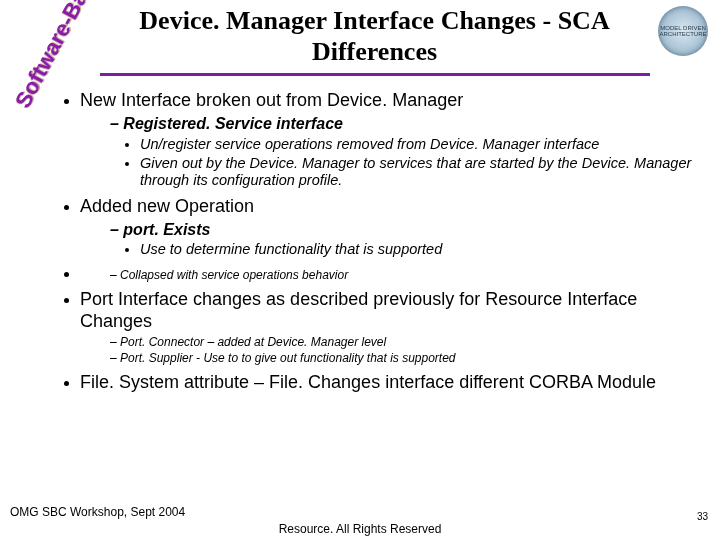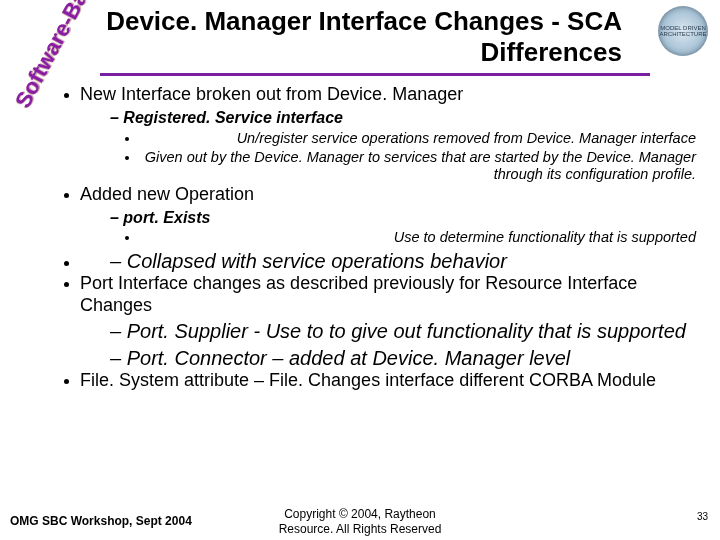--- a/index.html
+++ b/index.html
@@ -5,22 +5,23 @@
   * { margin: 0; padding: 0; box-sizing: border-box; }
   body {
     width: 720px; height: 540px;
     font-family: Arial, Helvetica, sans-serif;
     background: #fff;
     position: relative;
     overflow: hidden;
   }
   .title-wrap {
     position: relative;
-    padding: 6px 98px 2px 100px;
-    text-align: right;
+    padding: 6px 71px 2px 100px;
+    text-align: center;
+    font-family: Liberation Serif, serif;
   }
   .title {
     font-size: 26px;
     font-weight: 700;
     color: #000;
     line-height: 1.18;
   }
   .title-underline {
     height: 3px;
     background: #7a1fa2;
@@ -51,35 +52,35 @@
     font-size: 6px; color:#2a3d4d; text-align:center;
   }
   .content {
     padding: 8px 24px 0 58px;
     font-size: 15.5px;
     line-height: 1.22;
   }
   ul { list-style-type: disc; padding-left: 22px; }
   ul ul { padding-left: 30px; margin-top: 2px; font-style: italic; }
   ul ul ul { padding-left: 30px; }
-  .lvl1 > li { }
+  .lvl1 > li { margin-top: 6px; }
   .lvl1 > li > span { font-size: 18px; }
   .lvl2 { list-style-type: none; }
   .lvl2 > li::before { content: "–  "; }
   .lvl2 > li { font-weight: 700; font-size: 16px; margin-top: 2px;}
-  .lvl2 > li.normal { font-weight: 400; font-size: 20px; }
-  .lvl3 { list-style-type: disc; text-align: right; }
+  .lvl2 > li.normal { font-weight: 400; font-size: 12px; }
+  .lvl3 { list-style-type: disc; }
   .lvl3 > li { font-weight: 400; font-size: 14.5px; margin-top: 1px;}
   .footer {
     position: absolute;
     bottom: 4px; left: 0; right: 0;
     font-size: 12px;
     color: #000;
   }
-  .footer-left { position: absolute; left: 10px; bottom: 8px; font-weight: bold; }
+  .footer-left { position: absolute; left: 10px; bottom: 17px; }
   .footer-center { text-align: center; padding: 0 160px; line-height:1.2;}
   .footer-right { position: absolute; right: 12px; bottom: 14px; font-size: 10px;}
 </style>
 </head>
 <body>
 
 <div class="badge-left">Software-Based</div>
 <div class="badge-right">MODEL DRIVEN ARCHITECTURE</div>
 
 <div class="title-wrap">
@@ -113,30 +114,30 @@
       </ul>
     </li>
     <li>
       <ul class="lvl2">
         <li class="normal"><span>Collapsed with service operations behavior</span></li>
       </ul>
     </li>
     <li>
       <span>Port Interface changes as described previously for Resource Interface Changes</span>
       <ul class="lvl2">
+        <li class="normal"><span>Port. Connector – added at Device. Manager level</span></li>
         <li class="normal"><span>Port. Supplier - Use to to give out functionality that is supported</span></li>
-        <li class="normal"><span>Port. Connector – added at Device. Manager level</span></li>
       </ul>
     </li>
     <li>
       <span>File. System attribute – File. Changes interface different CORBA Module</span>
     </li>
   </ul>
 </div>
 
 <div class="footer">
   <div class="footer-left">OMG SBC Workshop, Sept 2004</div>
   <div class="footer-center">
-    <span>Copyright © 2004, Raytheon</span><br>
+    <br>
     <span>Resource. All Rights Reserved</span>
   </div>
   <div class="footer-right">33</div>
 </div>
 
 </body></html>

